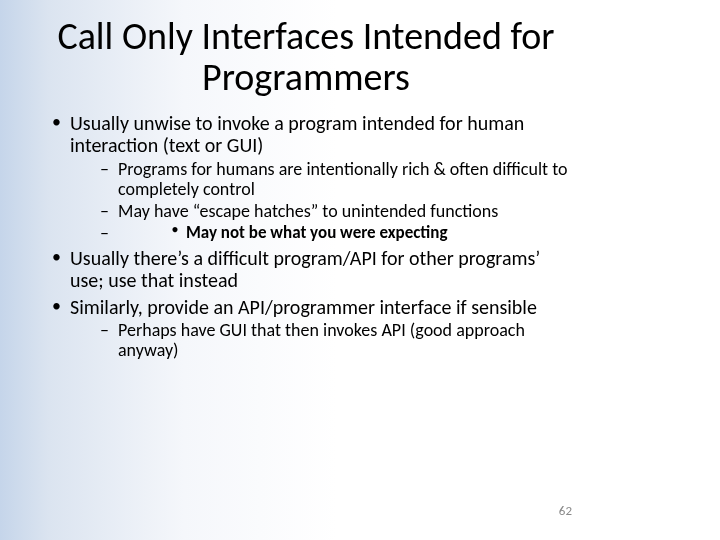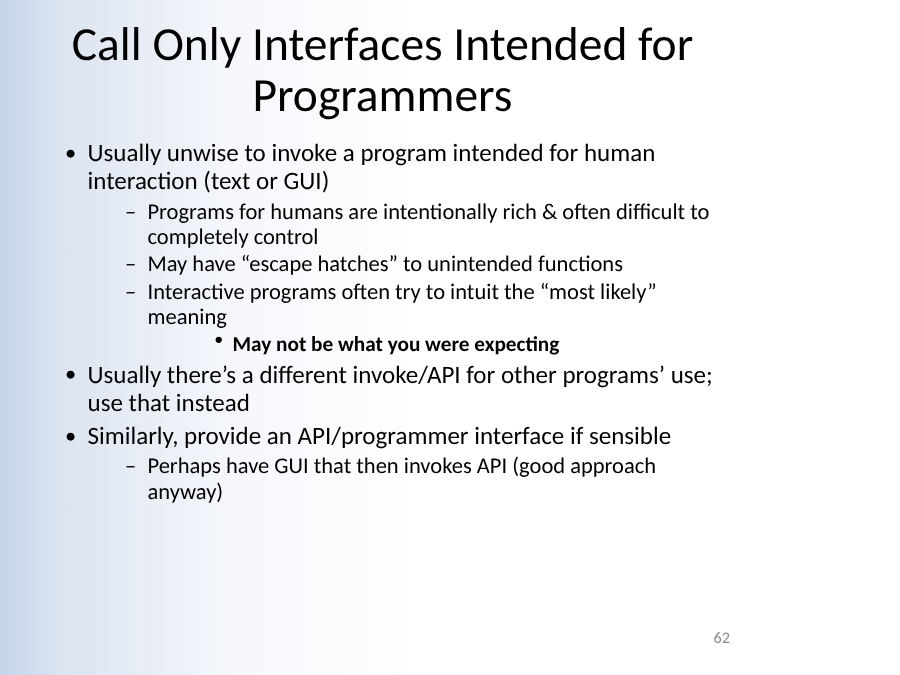--- a/index.html
+++ b/index.html
@@ -84,21 +84,21 @@
   }
   ul.dot2 > li::before {
     content: "•";
     position: absolute;
     left: 54px;
     top: 0;
     font-size: 12px;
   }
   .pagenum {
     position: absolute;
-    right: 28px;
+    right: 40px;
     bottom: 22px;
     font-size: 13px;
     color: #8a8a8a;
     margin-left: 12px;
   }
 </style>
 </head>
 <body>
 
 <div class="slide">
@@ -110,32 +110,31 @@
     <li>
       <span>Usually unwise to invoke a program intended for human interaction (text or GUI)</span>
       <ul class="dash">
         <li>
           <span>Programs for humans are intentionally rich &amp; often difficult to completely control</span>
         </li>
         <li>
           <span>May have “escape hatches” to unintended functions</span>
         </li>
         <li>
-          <span>Interactive programs often try to intuit the “most likely” meaning</span>
           <ul class="dot2">
             <li>
               <span>May not be what you were expecting</span>
             </li>
           </ul>
         </li>
       </ul>
     </li>
 
     <li>
-      <span>Usually there’s a different invoke/API for other programs’ use; use that instead</span>
+      <span>Usually there’s a difficult program/API for other programs’ use; use that instead</span>
     </li>
 
     <li>
       <span>Similarly, provide an API/programmer interface if sensible</span>
       <ul class="dash">
         <li>
           <span>Perhaps have GUI that then invokes API (good approach anyway)</span>
         </li>
       </ul>
     </li>

